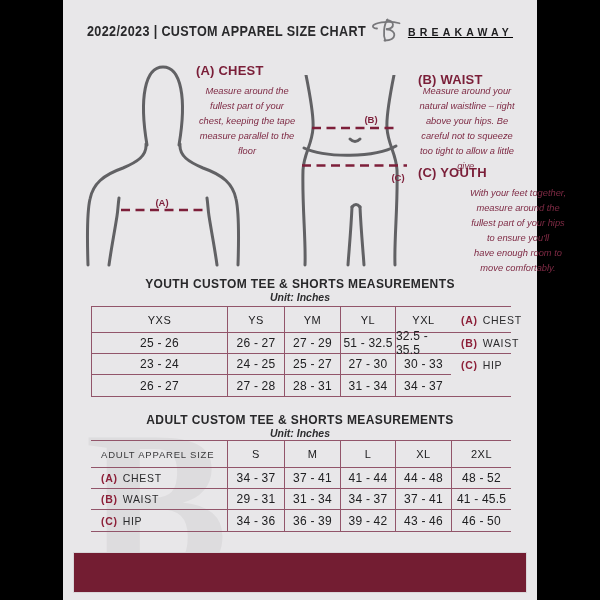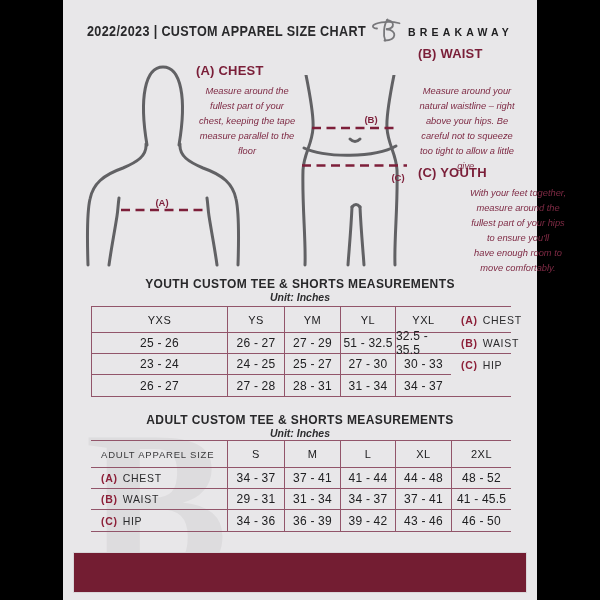--- a/index.html
+++ b/index.html
@@ -4,29 +4,29 @@
 <style>
   html,body{margin:0;padding:0;background:#000;}
   .stage{position:relative;width:600px;height:600px;background:#000;overflow:hidden;
          font-family:"Liberation Sans","DejaVu Sans",sans-serif;}
   .page{position:absolute;left:63px;top:0;width:474px;height:600px;background:#e8e7e9;}
 
   
   .hdr-title{position:absolute;left:24px;top:23px;font-size:14px;font-weight:700;
              letter-spacing:.4px;color:#29292b;transform:scaleX(.9);transform-origin:left top;
              white-space:nowrap;}
-  .brand-row{position:absolute;right:24px;top:15px;display:flex;align-items:center;gap:7px;}
+  .brand-row{position:absolute;right:24px;top:15px;display:flex;align-items:center;gap:7px;text-decoration:underline;}
   .brand-name{font-size:10.5px;font-weight:700;letter-spacing:4.2px;color:#202022;margin-top:3px;}
 
   
   .instr-head{position:absolute;font-size:13px;font-weight:700;color:#7a1e38;letter-spacing:.2px;}
   .instr-text{position:absolute;font-size:9.3px;line-height:15px;font-style:italic;
               color:#7e2a44;white-space:pre-line;text-align:center;}
   #chest-head{left:133px;top:63px;}   #chest-text{left:134px;top:84px;width:100px;}
-  #waist-head{left:355px;top:46px;}   #waist-text{left:356px;top:84px;width:96px;}
+  #waist-head{left:355px;top:72px;}   #waist-text{left:356px;top:84px;width:96px;}
   #hips-head{left:355px;top:165px;}   #hips-text{left:356px;top:186px;width:102px;margin-left:48px;}
 
   .fig{position:absolute;}
   #torso-svg{left:20px;top:60px;}
   #lower-svg{left:217px;top:75px;}
   .fig path{fill:none;stroke:#616164;stroke-width:3;stroke-linecap:round;}
   .fig line{stroke:#7d1f3a;stroke-width:2.6;stroke-dasharray:9 5.5;}
   .fig text{font-size:9.5px;font-weight:700;fill:#7d1f3a;font-family:"Liberation Sans",sans-serif;}
 
   

